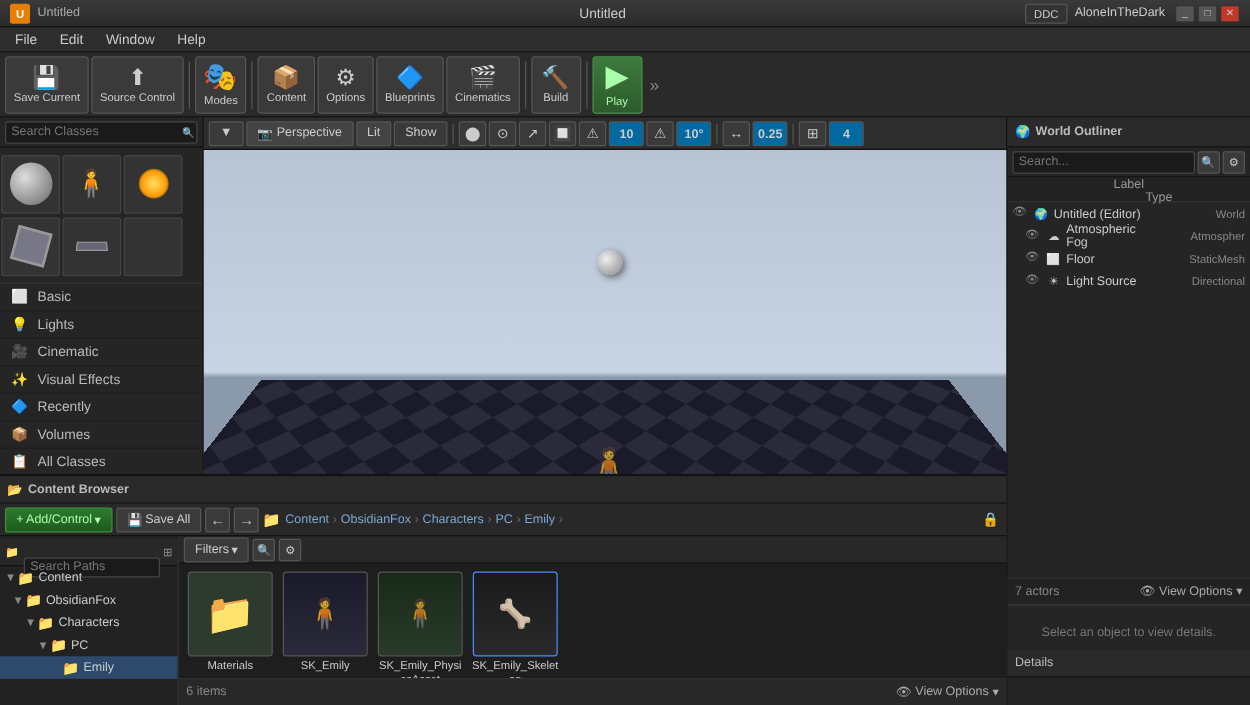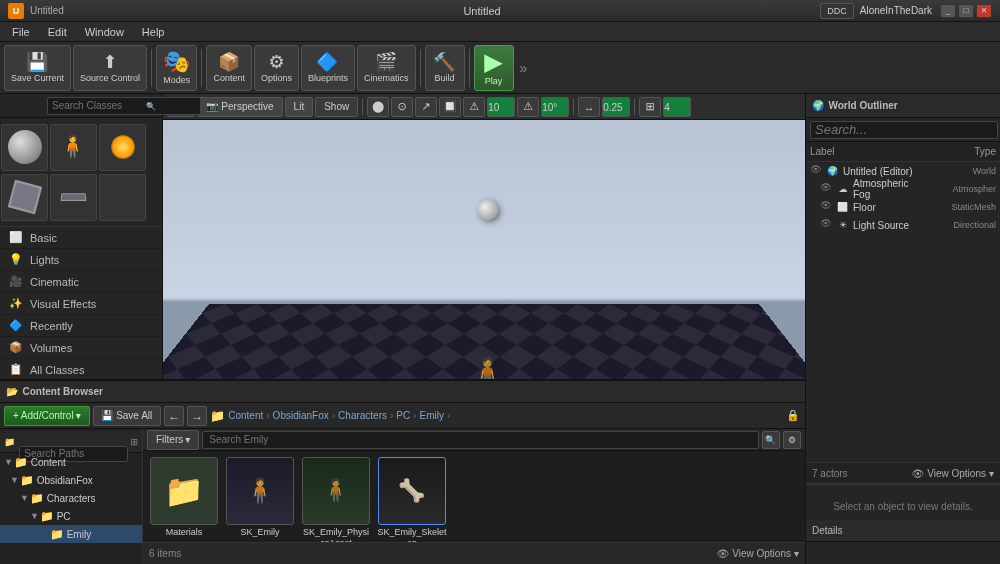--- a/index.html
+++ b/index.html
@@ -155,21 +155,20 @@
     }
     #search-classes input {
       width: 100%;
       background: #1a1a1a;
       border: 1px solid #444;
       border-radius: 2px;
       color: #aaa;
       font-size: 10px;
       padding: 2px 18px 2px 4px;
       height: 18px;
-      margin-left: 43px;
     }
     .search-icon-inline {
       position: relative;
       width: 100%;
     }
     .search-icon-inline::after {
       content: '🔍';
       position: absolute;
       right: 2px;
       top: 50%;
@@ -259,27 +258,28 @@
       background: #3a3a3a;
       border: 1px solid #555;
       border-radius: 2px;
       display: flex; align-items: center; justify-content: center;
       cursor: pointer;
       font-size: 11px;
       color: #ccc;
     }
     .vp-number {
       width: 28px; height: 20px;
-      background: #15803d;
+      background: #0369a1;
       border: 1px solid #555;
       border-radius: 2px;
       color: #ccc;
       font-size: 10px;
-      text-align: left;
+      text-align: center;
       line-height: 20px;
+      font-weight: bold;
     }
 
     
     #viewport {
       flex: 1;
       background: linear-gradient(to bottom, #b8c4d4 0%, #c8d4e4 40%, #8a9aaa 41%);
       position: relative;
       overflow: hidden;
     }
     #viewport-floor {
@@ -376,20 +376,21 @@
       cursor: pointer;
       font-size: 9px;
     }
     #outliner-columns {
       height: 20px;
       background: #222;
       display: flex;
       align-items: center;
       border-bottom: 1px solid #333;
       padding: 0 4px;
+      flex-direction: column;
     }
     .col-header {
       font-size: 10px;
       color: #999;
       cursor: pointer;
     }
     .col-header.label { flex: 1; }
     .col-header.type { width: 70px; text-align: right; }
 
     #outliner-items {
@@ -887,21 +888,21 @@
     </div>
   </div>
 
   <div id="right-panel">
 
     <div id="world-outliner-header">
       <span class="icon">🌍</span>
       <span>World Outliner</span>
     </div>
     <div id="outliner-search">
-      <input type="text" style="flex: 1 1 0%; background: rgb(26, 26, 26); border: 1px solid rgb(68, 68, 68); border-radius: 2px; color: rgb(170, 170, 170); font-size: 13px; padding: 2px 4px; height: 18px; font-style: italic;" placeholder="Search...">
+      <input type="text" style="flex: 1 1 0%; background: rgb(26, 26, 26); border: 1px solid rgb(68, 68, 68); border-radius: 2px; color: rgb(170, 170, 170); font-size: 10px; padding: 2px 4px; height: 18px;" placeholder="Search...">
       <div class="outliner-search-btn">🔍</div>
       <div class="outliner-search-btn">⚙</div>
     </div>
     <div id="outliner-columns">
       <span class="col-header label">Label</span>
       <span class="col-header type">Type</span>
     </div>
     <div id="outliner-items">
       <div class="outliner-item">
         <span class="eye-icon">👁</span>
@@ -1013,21 +1014,20 @@
           <span>Emily</span>
         </div>
       </div>
 
       <div id="cb-content">
         <div id="cb-filter-bar">
           <div class="cb-btn">
             <span>Filters</span>
             <span>▾</span>
           </div>
-          <input type="text" style="flex: 1 1 0%; background: rgb(26, 26, 26); border: 1px solid rgb(68, 68, 68); border-radius: 2px; color: rgb(170, 170, 170); font-size: 10px; padding: 2px 6px; height: 18px;" placeholder="Search Emily">
           <div style="width:18px;height:18px;background:#3a3a3a;border:1px solid #555;border-radius:2px;display:flex;align-items:center;justify-content:center;cursor:pointer;font-size:9px;">🔍</div>
           <div style="width:18px;height:18px;background:#3a3a3a;border:1px solid #555;border-radius:2px;display:flex;align-items:center;justify-content:center;cursor:pointer;font-size:9px;">⚙</div>
         </div>
         <div id="cb-assets">
 
           <div class="asset-item">
             <div class="asset-thumb asset-folder">📁</div>
             <div class="asset-label">Materials</div>
           </div>
 

